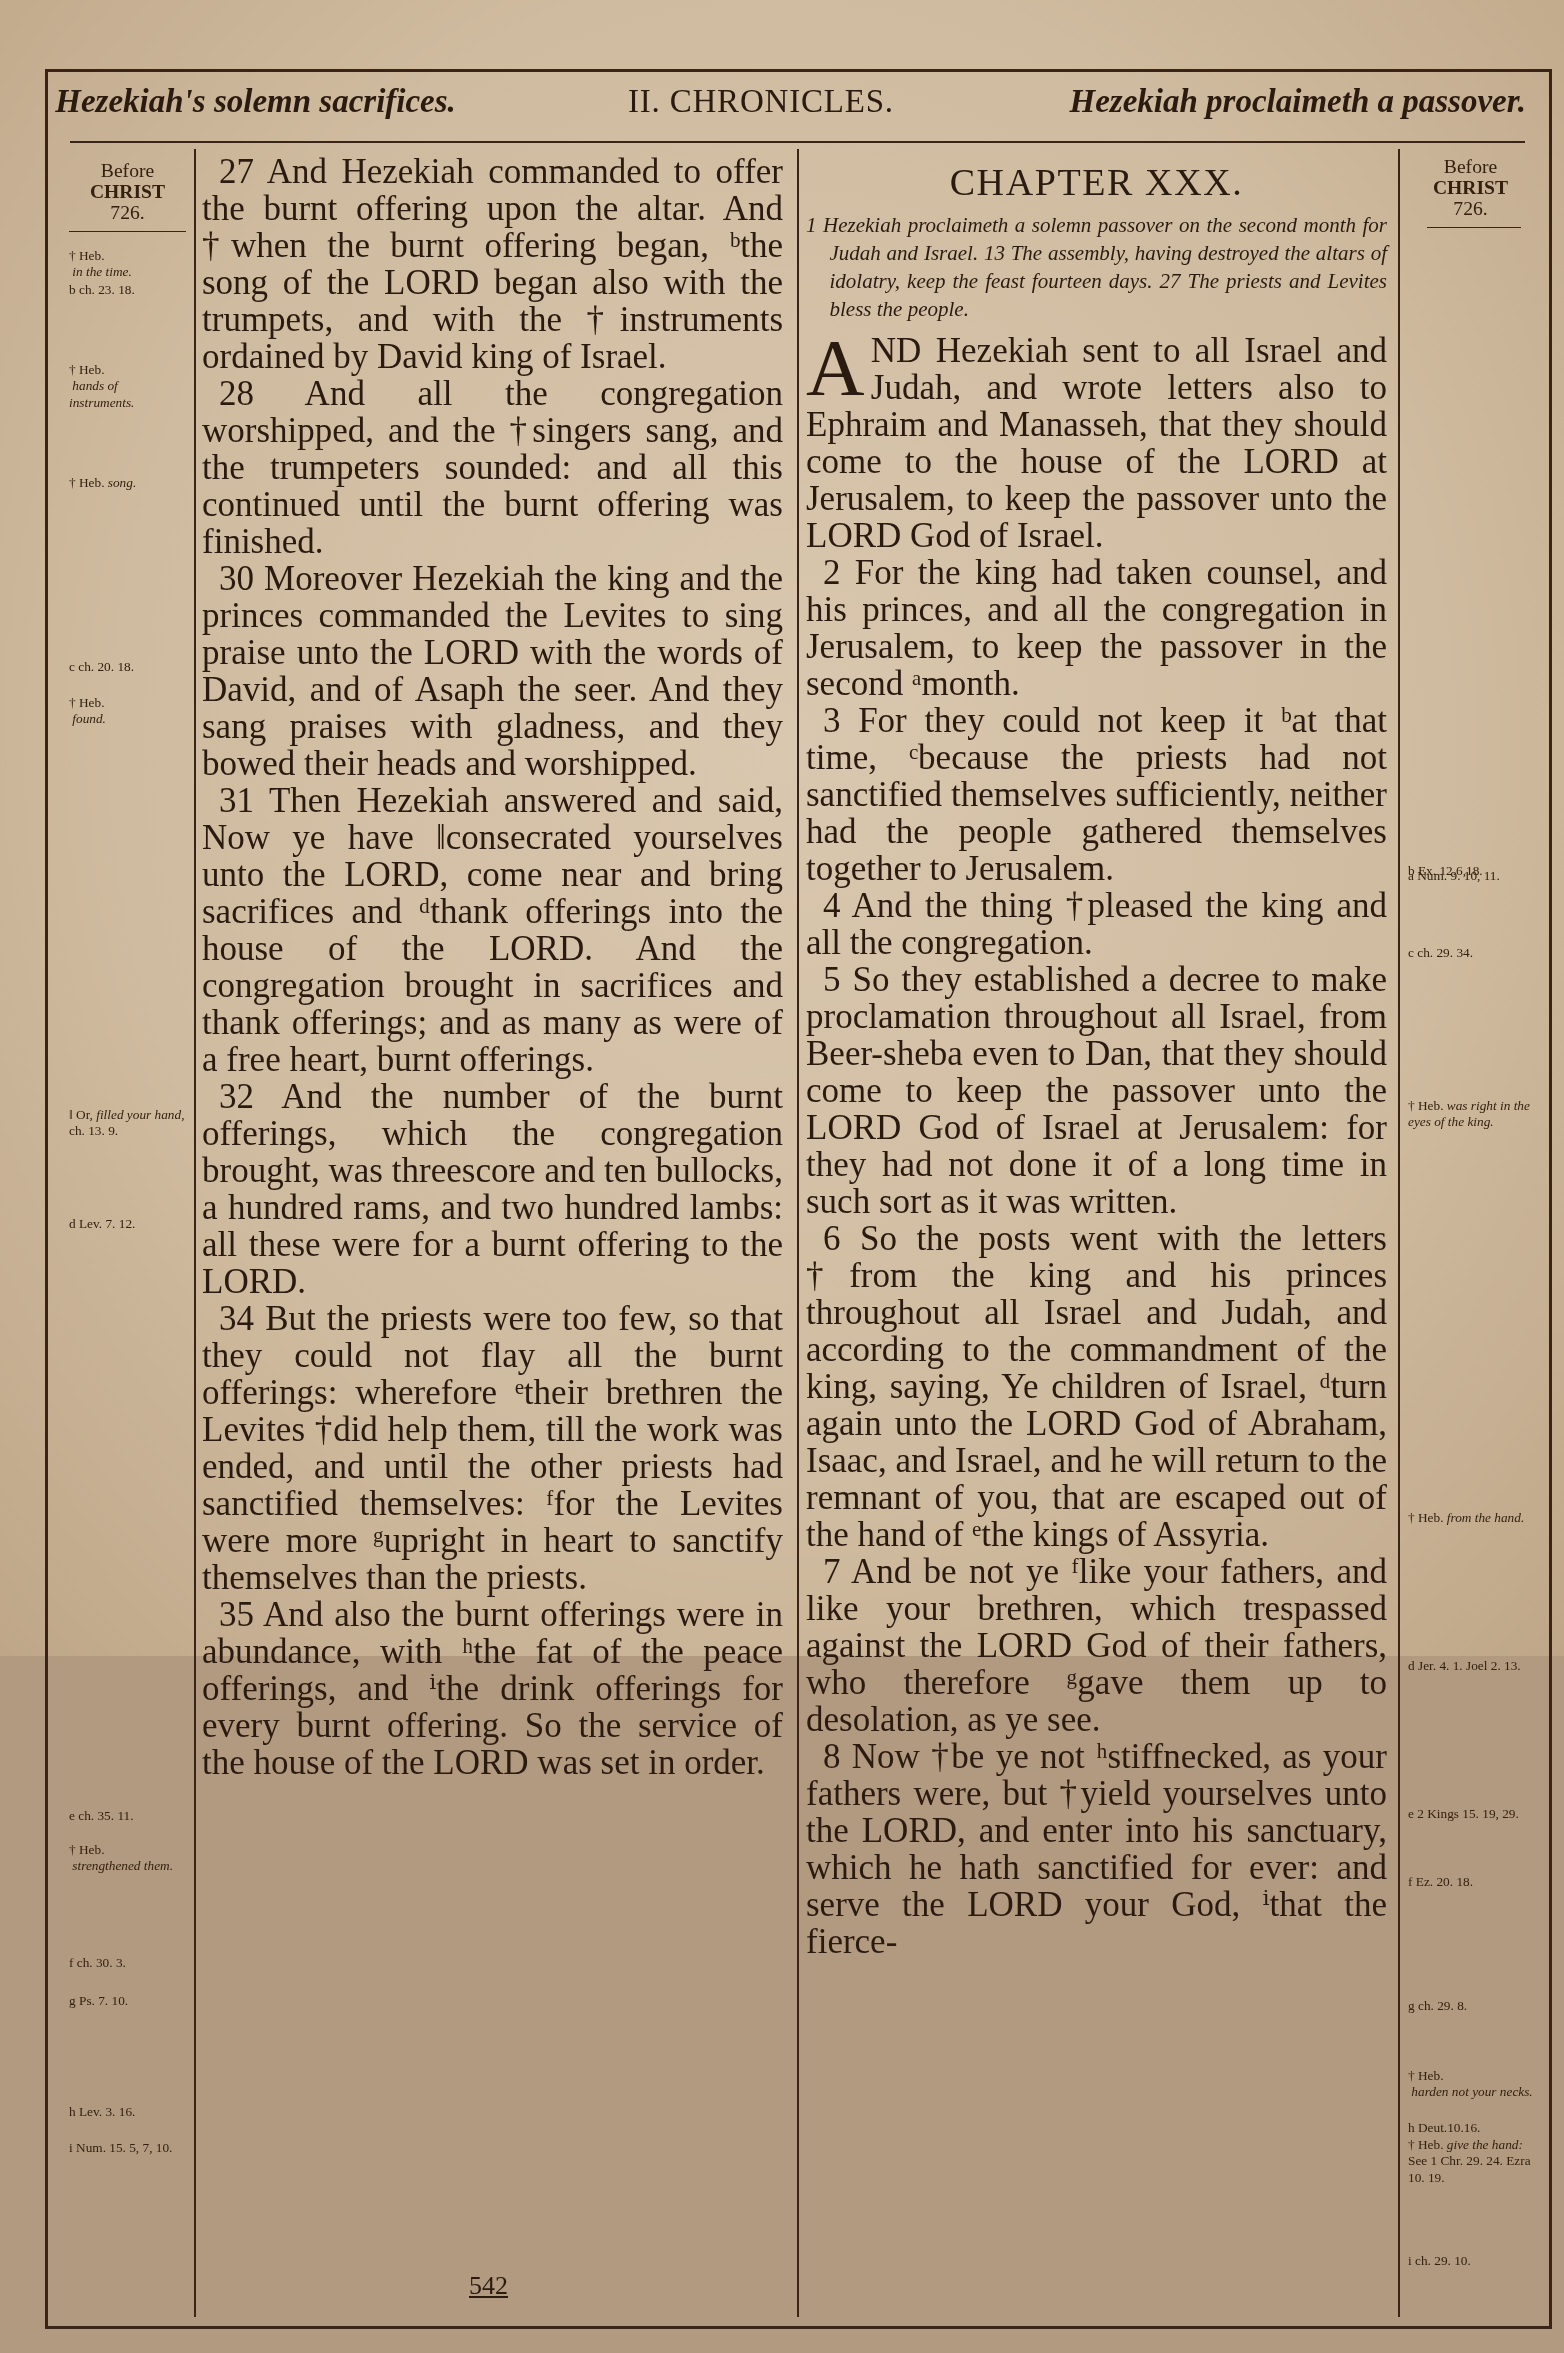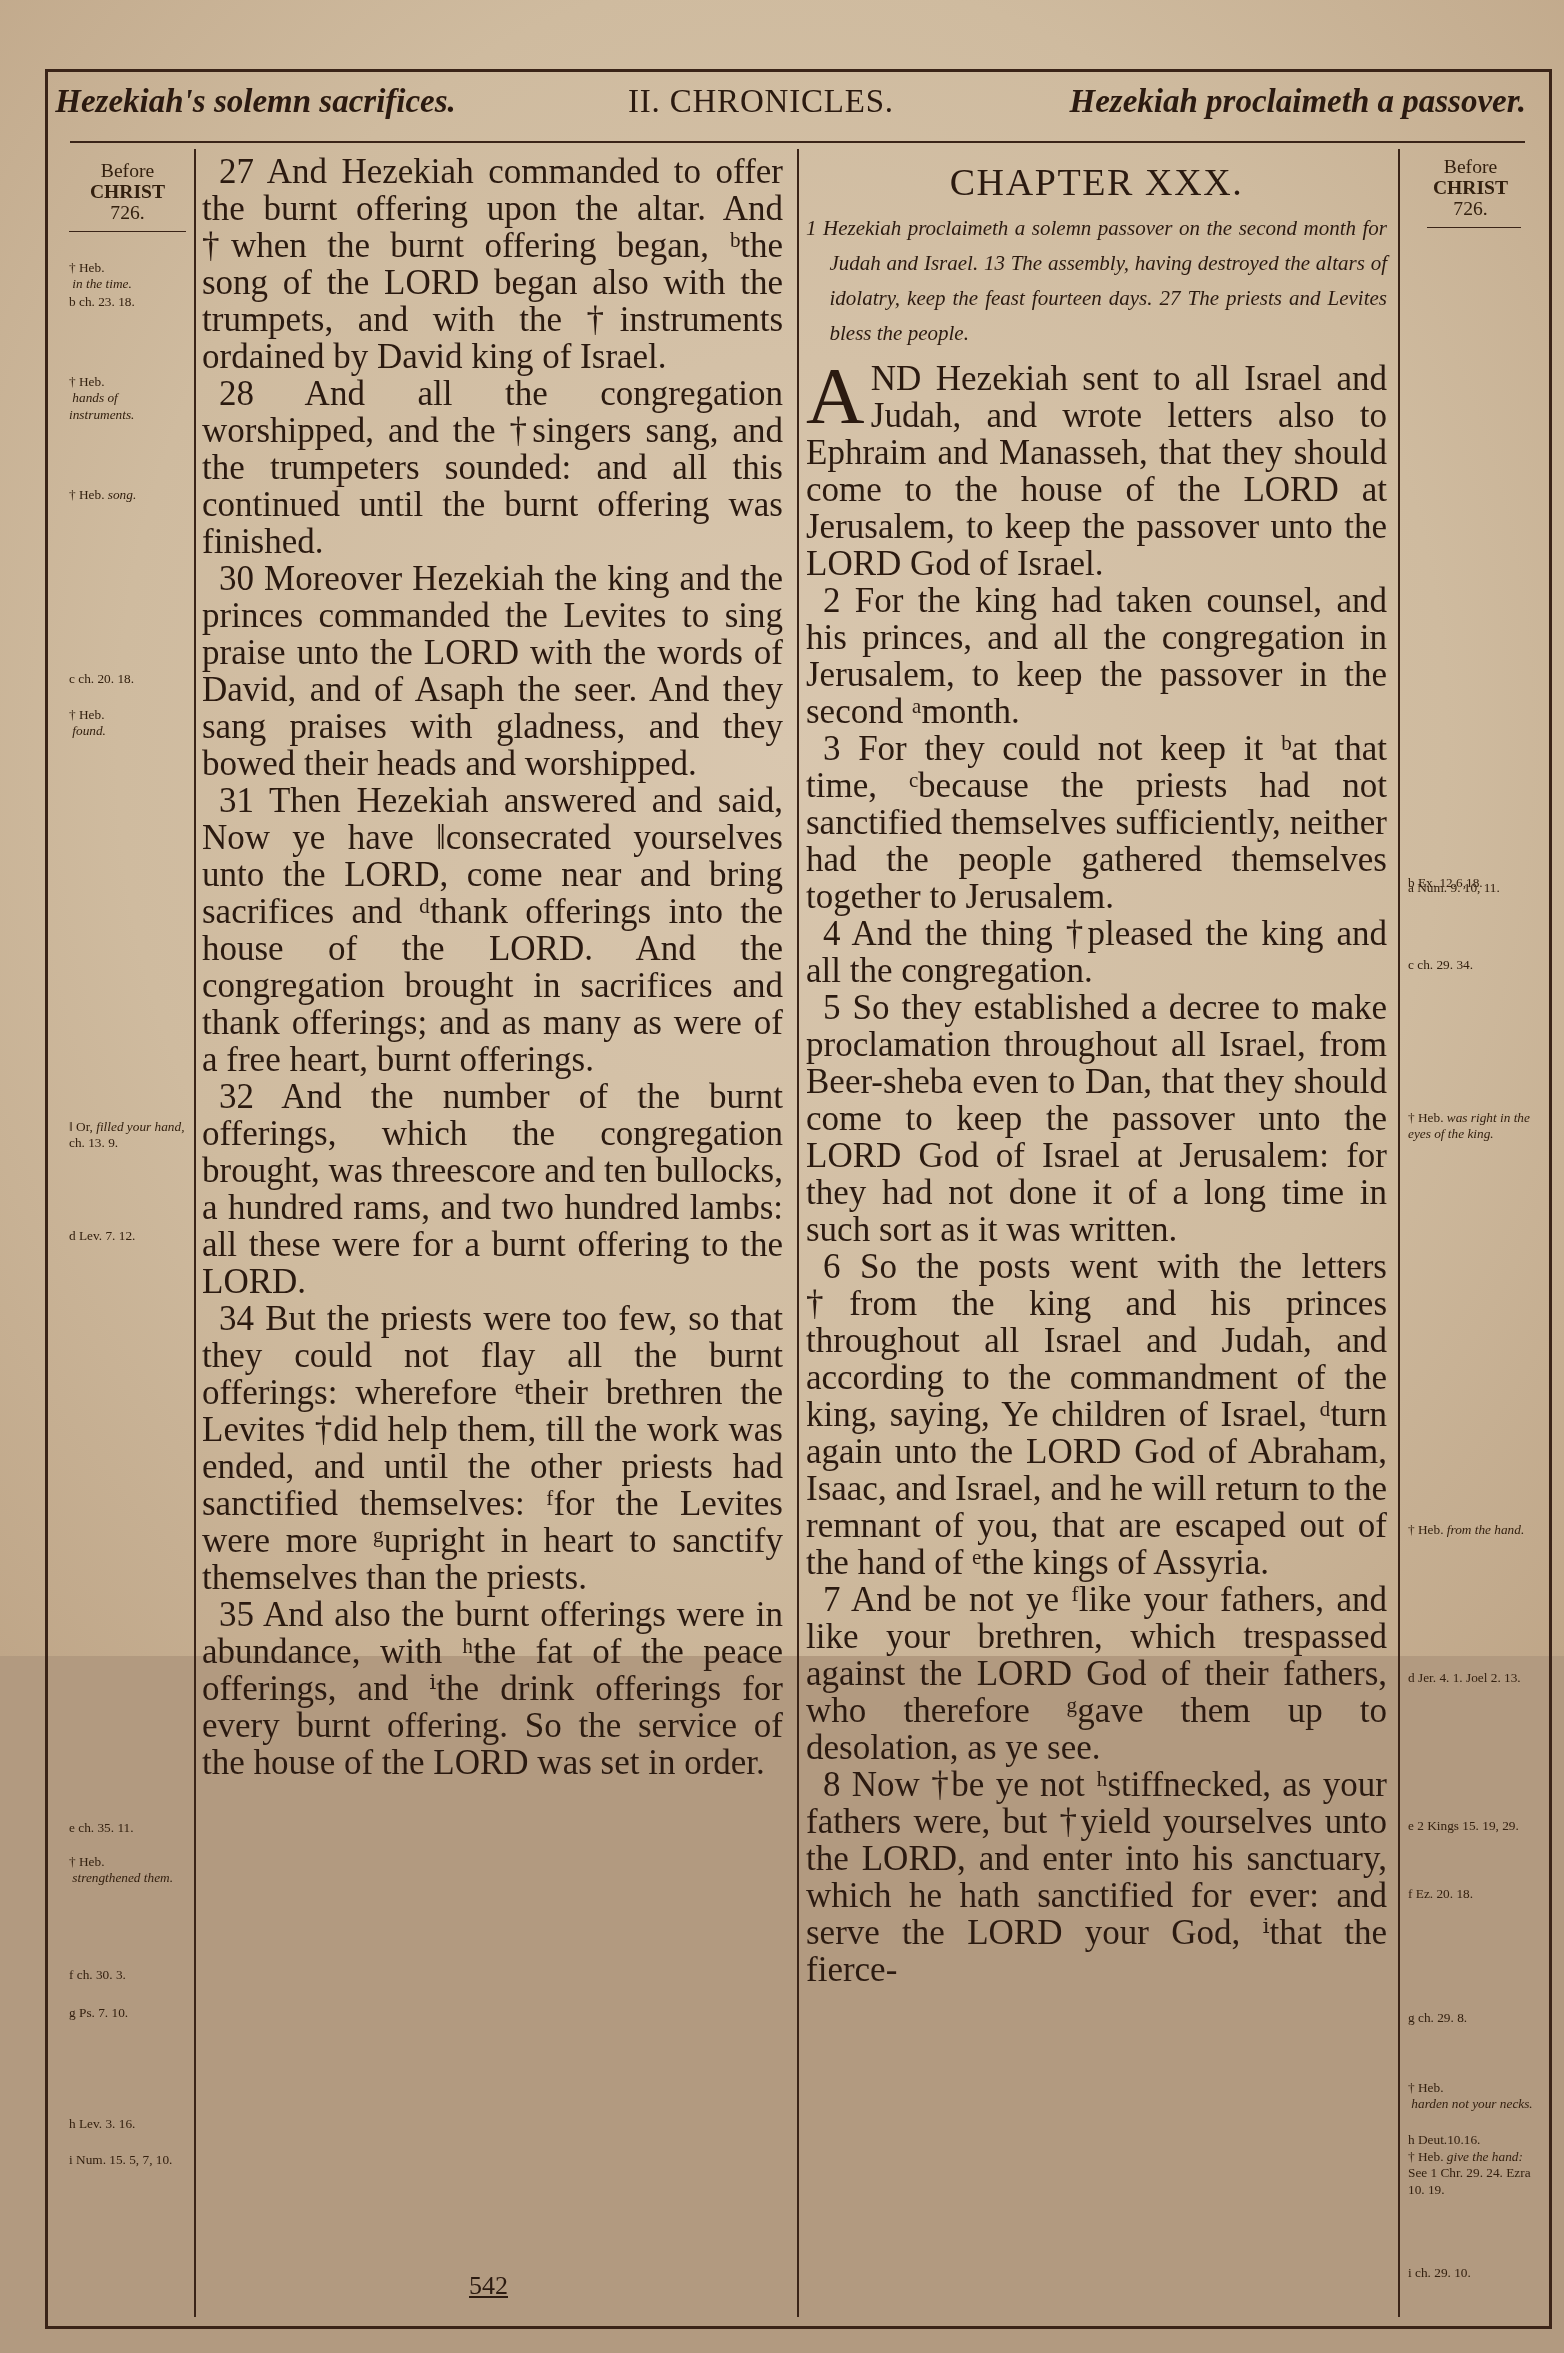--- a/index.html
+++ b/index.html
@@ -23,28 +23,28 @@
   .hdr-left, .hdr-center, .hdr-right { position:absolute; top:4.7px; font-size:33px; white-space:nowrap; }
   .hdr-left { left:6.3px; font-style:italic; font-weight:bold; }
   .hdr-center { left:579px; letter-spacing:0.8px; }
   .hdr-right { right:0; font-style:italic; font-weight:bold; }
   .hdr-rule { position:absolute; left:70px; top:141px; width:1455px; height:2.3px; background:#3a2418; }
 
   .vline { position:absolute; background:#3a2418; width:1.6px; }
   .margin { position:absolute; font-size:13.3px; line-height:16.4px; color:#33200f; }
   .margin .bc { text-align:center; font-size:19.6px; line-height:21px; }
   .margin .bc-rule { height:1.6px; background:#3a2418; margin:7.8px 0 14px; }
-  .note { position:absolute; left:0; width:100%;margin-top:12px; }
+  .note { position:absolute; left:0; width:100%; }
   .note i { font-style:italic; }
 
   .col { position:absolute; font-size:35px; line-height:37px; text-align:justify; }
   .col p { margin:0; text-indent:17px; }
   .col p.noindent { text-indent:0; }
   .chapter-title { text-align:center; font-size:38px; letter-spacing:1.6px; margin:7.8px 0 6.3px; line-height:42px; }
-  .summary { font-style:italic; font-size:21px; line-height:35px; padding-left:23.5px; text-indent:-23.5px; margin-bottom:9.4px; text-align:justify;margin-top:8px; }
+  .summary { font-style:italic; font-size:21px; line-height:28px; padding-left:23.5px; text-indent:-23.5px; margin-bottom:9.4px; text-align:justify;margin-top:8px; }
   .dropcap { float:left; font-size:81px; line-height:67px; margin:3.1px 6.3px -3.1px 0; }
   .pagenum { position:absolute; left:469px; top:2271px; font-size:26px;text-decoration:underline; }
 </style>
 </head>
 <body>
 
 <div class="page">
   <div class="frame"></div>
 
   <div class="header">

